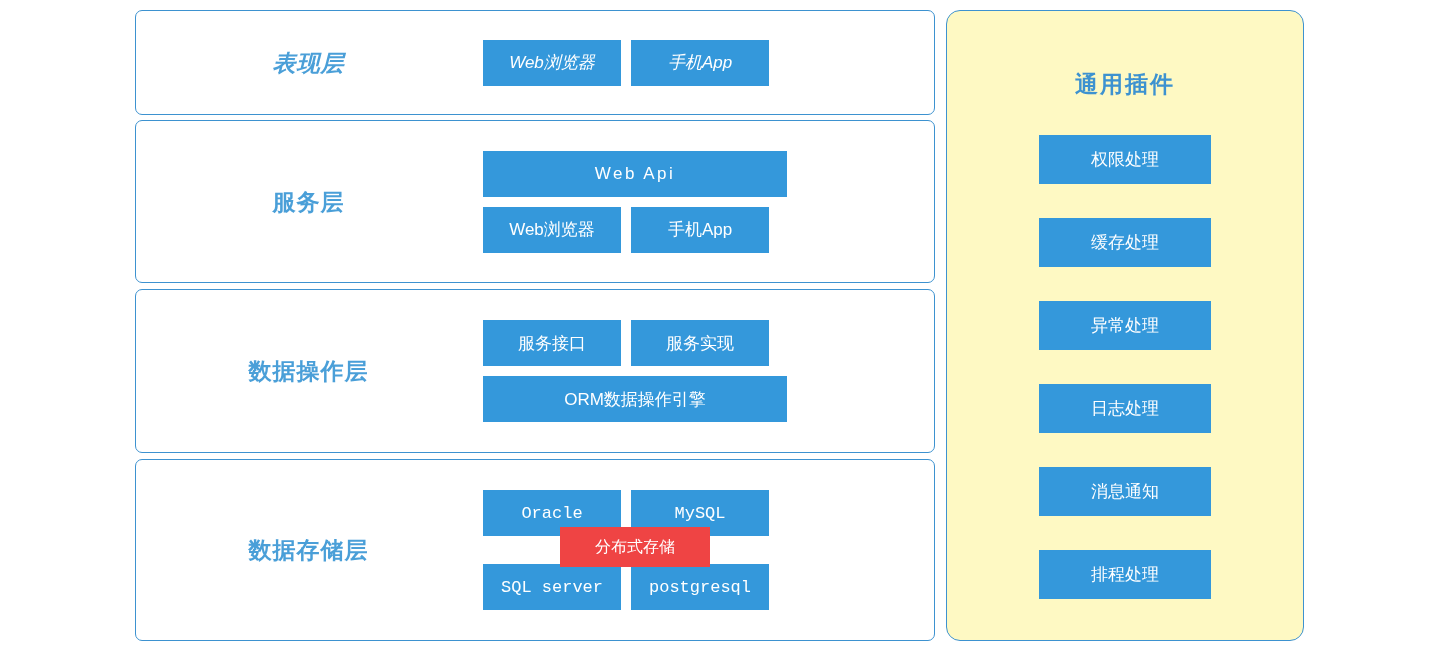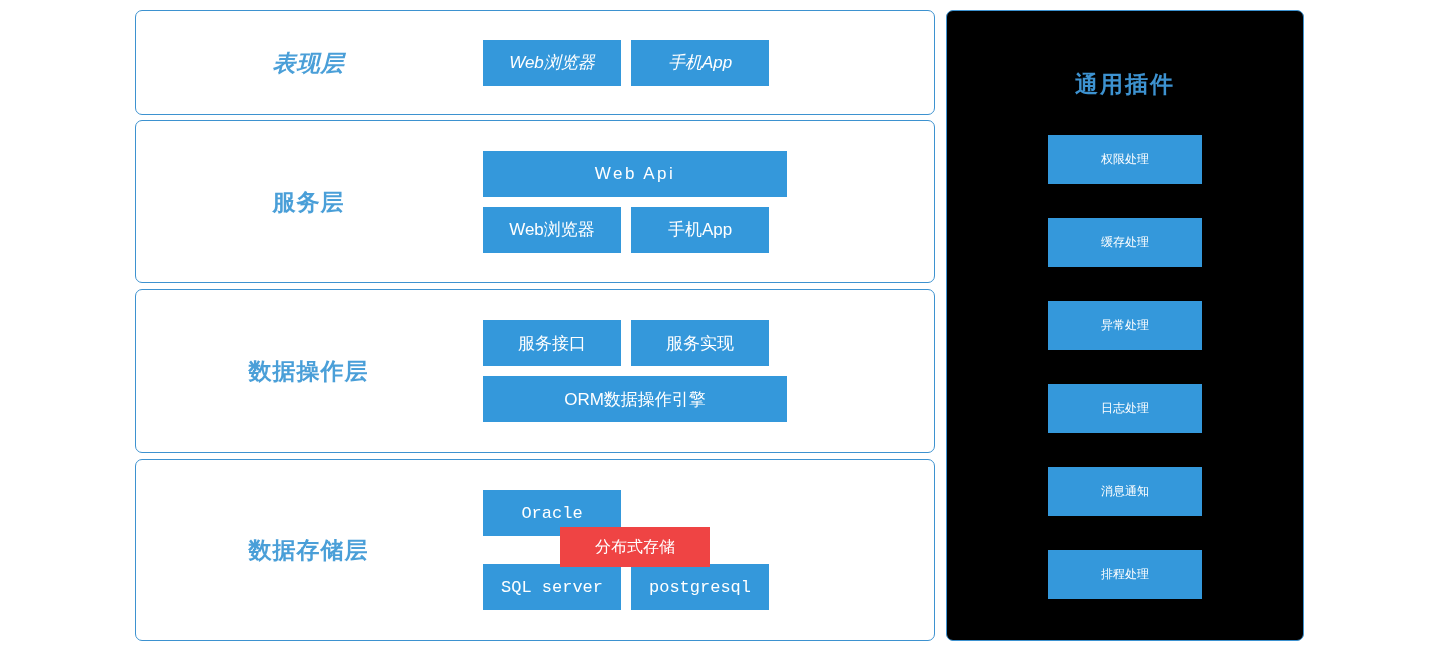--- a/index.html
+++ b/index.html
@@ -108,22 +108,22 @@
   }
 
   
   #plugin-panel {
     position: absolute;
     left: 946px;
     top: 10px;
     width: 358px;
     height: 631px;
     border: 1.5px solid #3d92d0;
-    border-radius: 7px;
-    background: #000000;
+    border-radius: 14px;
+    background: #fef9c3;
   }
 
   #plugin-title {
     position: absolute;
     top: 58px;
     left: 0;
     width: 100%;
     text-align: center;
     color: #3d92d0;
     font-weight: bold;
@@ -136,28 +136,28 @@
     top: 124px;
     left: 0;
     width: 100%;
     display: flex;
     flex-direction: column;
     align-items: center;
     gap: 34px;
   }
 
   .plugin-box {
-    width: 154px;
+    width: 172px;
     height: 49px;
     background: #3498db;
     color: #ffffff;
     display: flex;
     align-items: center;
     justify-content: center;
-    font-size: 12px;
+    font-size: 17px;
     white-space: nowrap;
   }
 </style>
 </head>
 <body>
 
 <div id="root">
 
   <div class="layer" id="layer-presentation">
     <div class="layer-label">表现层</div>
@@ -193,20 +193,21 @@
         <div class="bluebox wide">ORM数据操作引擎</div>
       </div>
     </div>
   </div>
 
   <div class="layer" id="layer-storage">
     <div class="layer-label">数据存储层</div>
     <div class="layer-boxes">
       <div class="box-row">
         <div class="bluebox">Oracle</div>
+        <div class="bluebox">MySQL</div>
       </div>
       <div class="box-row">
         <div class="bluebox">SQL server</div>
         <div class="bluebox">postgresql</div>
       </div>
     </div>
   </div>
 
   <div class="dist-store">分布式存储</div>
 

